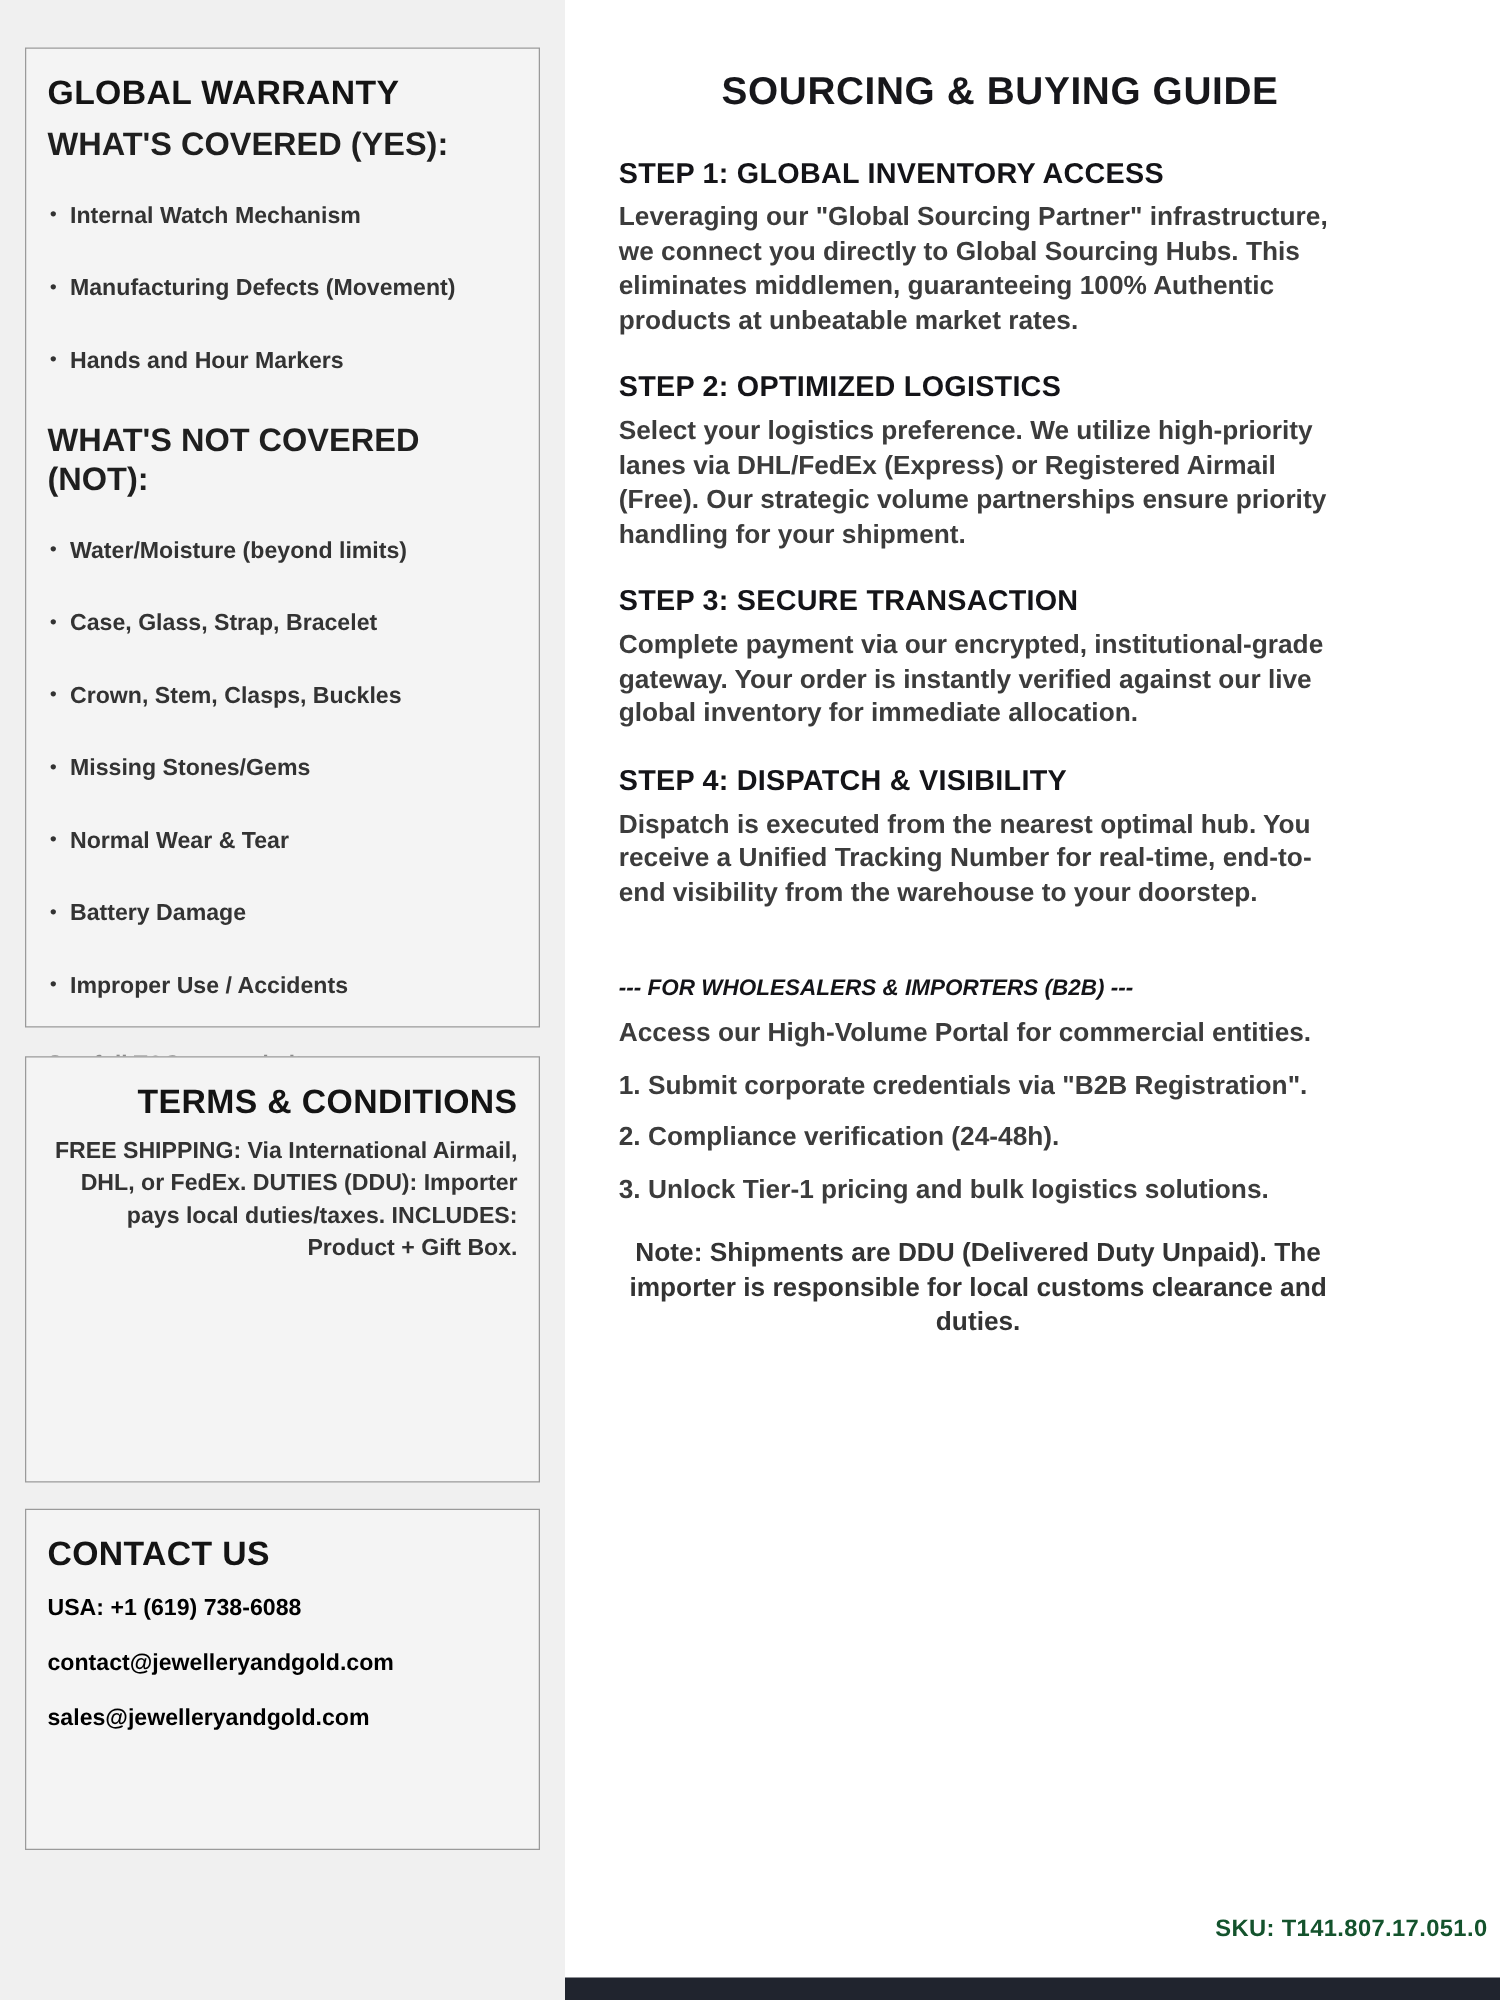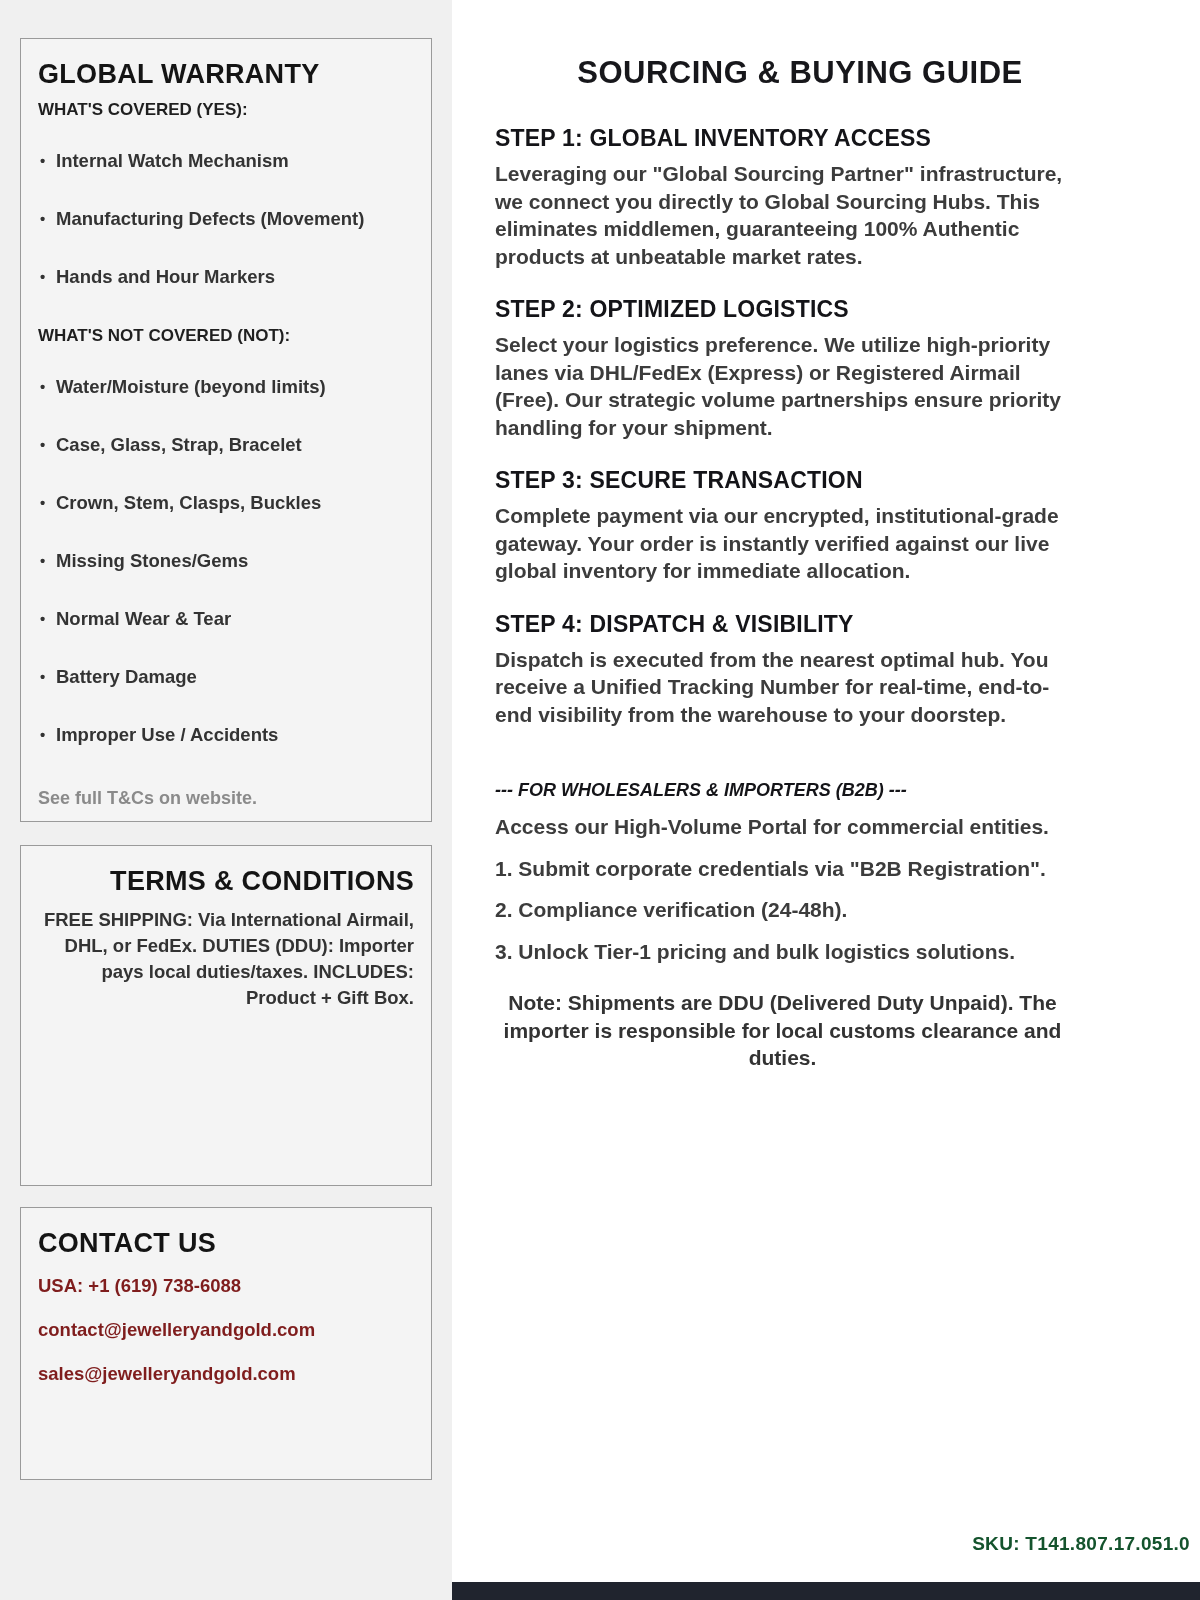--- a/index.html
+++ b/index.html
@@ -27,21 +27,21 @@
   }
   .panel-warranty { top:38px;  height:784px; }
   .panel-terms    { top:845px; height:341px;text-align:right; }
   .panel-contact  { top:1207px; height:273px; }
 
   .panel-title {
     font-size:27px; font-weight:800; color:#141414;
     letter-spacing:0.3px; margin-bottom:10px;
   }
   .sub-heading {
-    font-size:17px; font-weight:700; color:#1f1f1f;
+    font-size:26px; font-weight:700; color:#1f1f1f;
     margin-bottom:8px;
   }
   .gap-top { margin-top:32px; }
 
   ul.bullets { list-style:none; }
   ul.bullets li {
     font-size:18.5px; font-weight:600; color:#333333;
     line-height:34px;
     padding-left:18px; position:relative;margin-top:24px;
   }
@@ -55,21 +55,21 @@
     margin-top:36px;
     font-size:18px; font-weight:600; color:#8a8a8a;
   }
 
   .terms-body {
     font-size:18.5px; font-weight:700; color:#333333;
     line-height:26px; margin-top:8px;
   }
 
   .contact-line {
-    font-size:18.5px; font-weight:700; color:#7f1d1d;
+    font-size:18.5px; font-weight:700; color:#000000;
     margin-top:16px;
   }
   .contact-line.email { font-weight:600; margin-top:22px; }
 
   
   .main {
     position:absolute; left:495px; top:55px; width:575px;
   }
   .main-title {
     font-size:31px; font-weight:800; color:#17171b;

